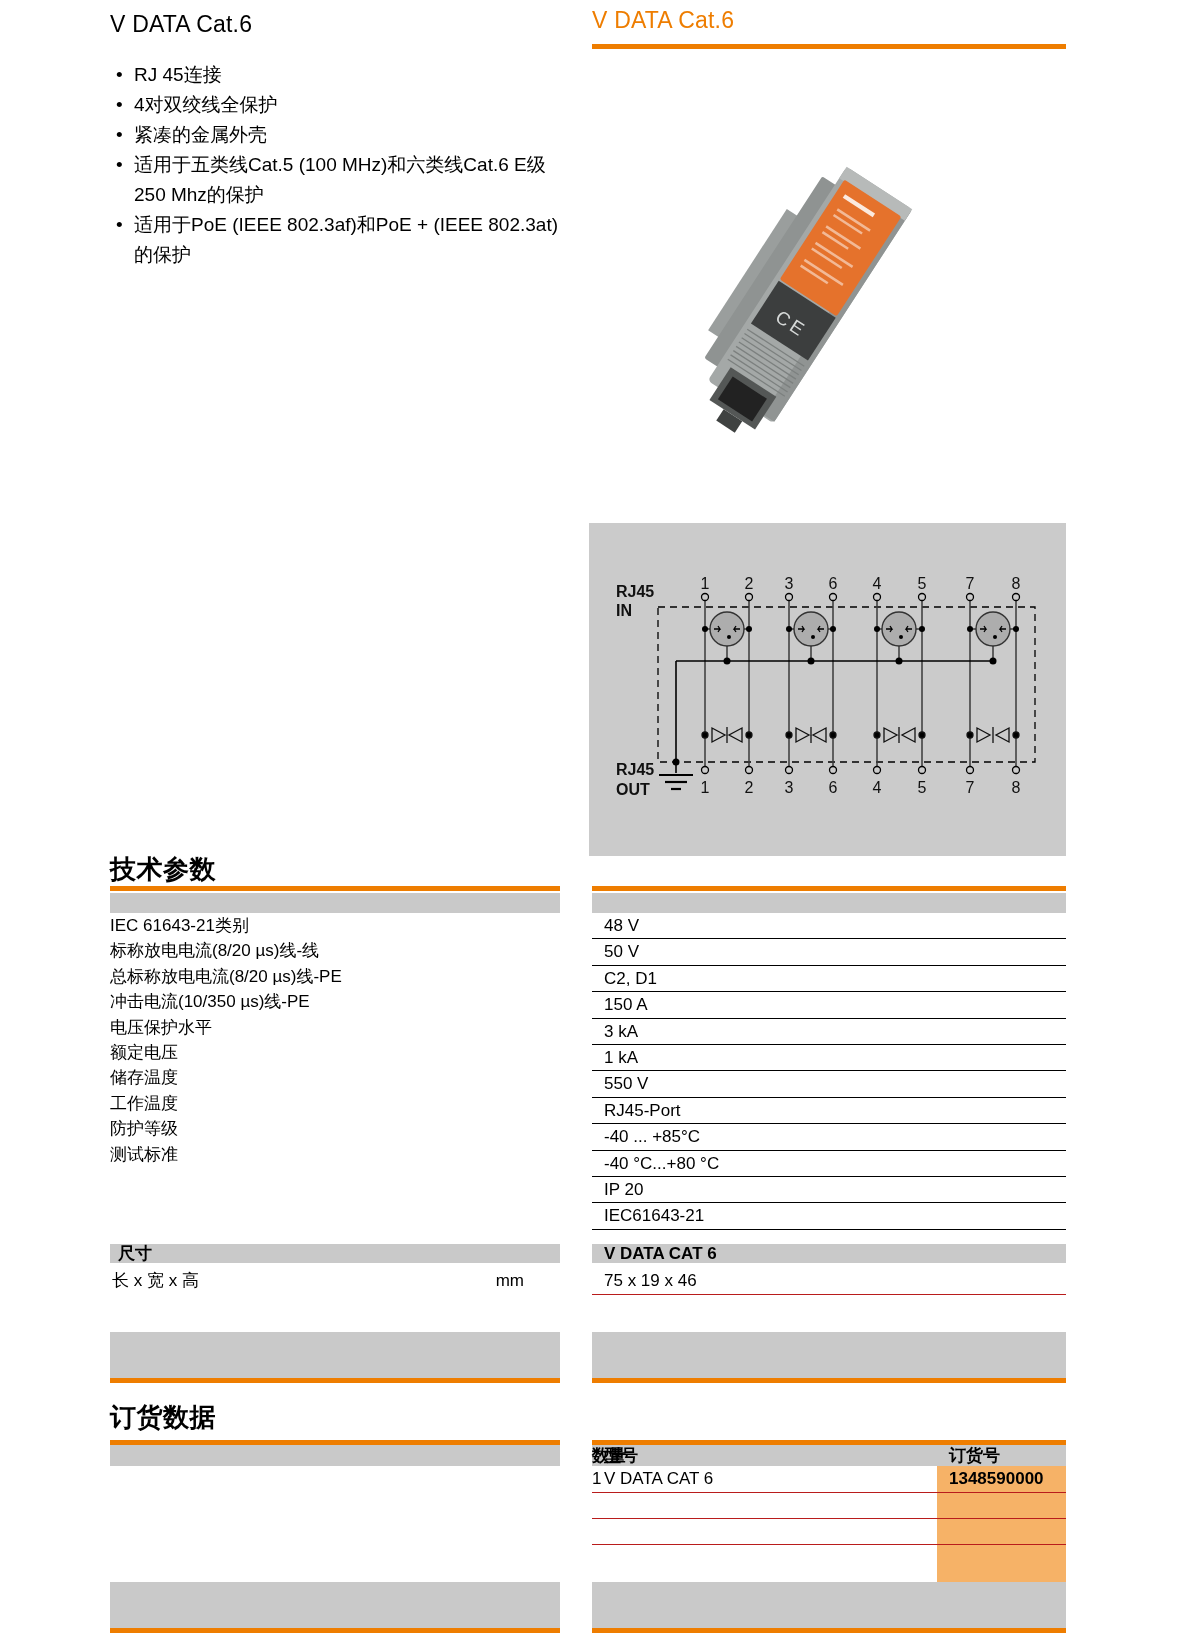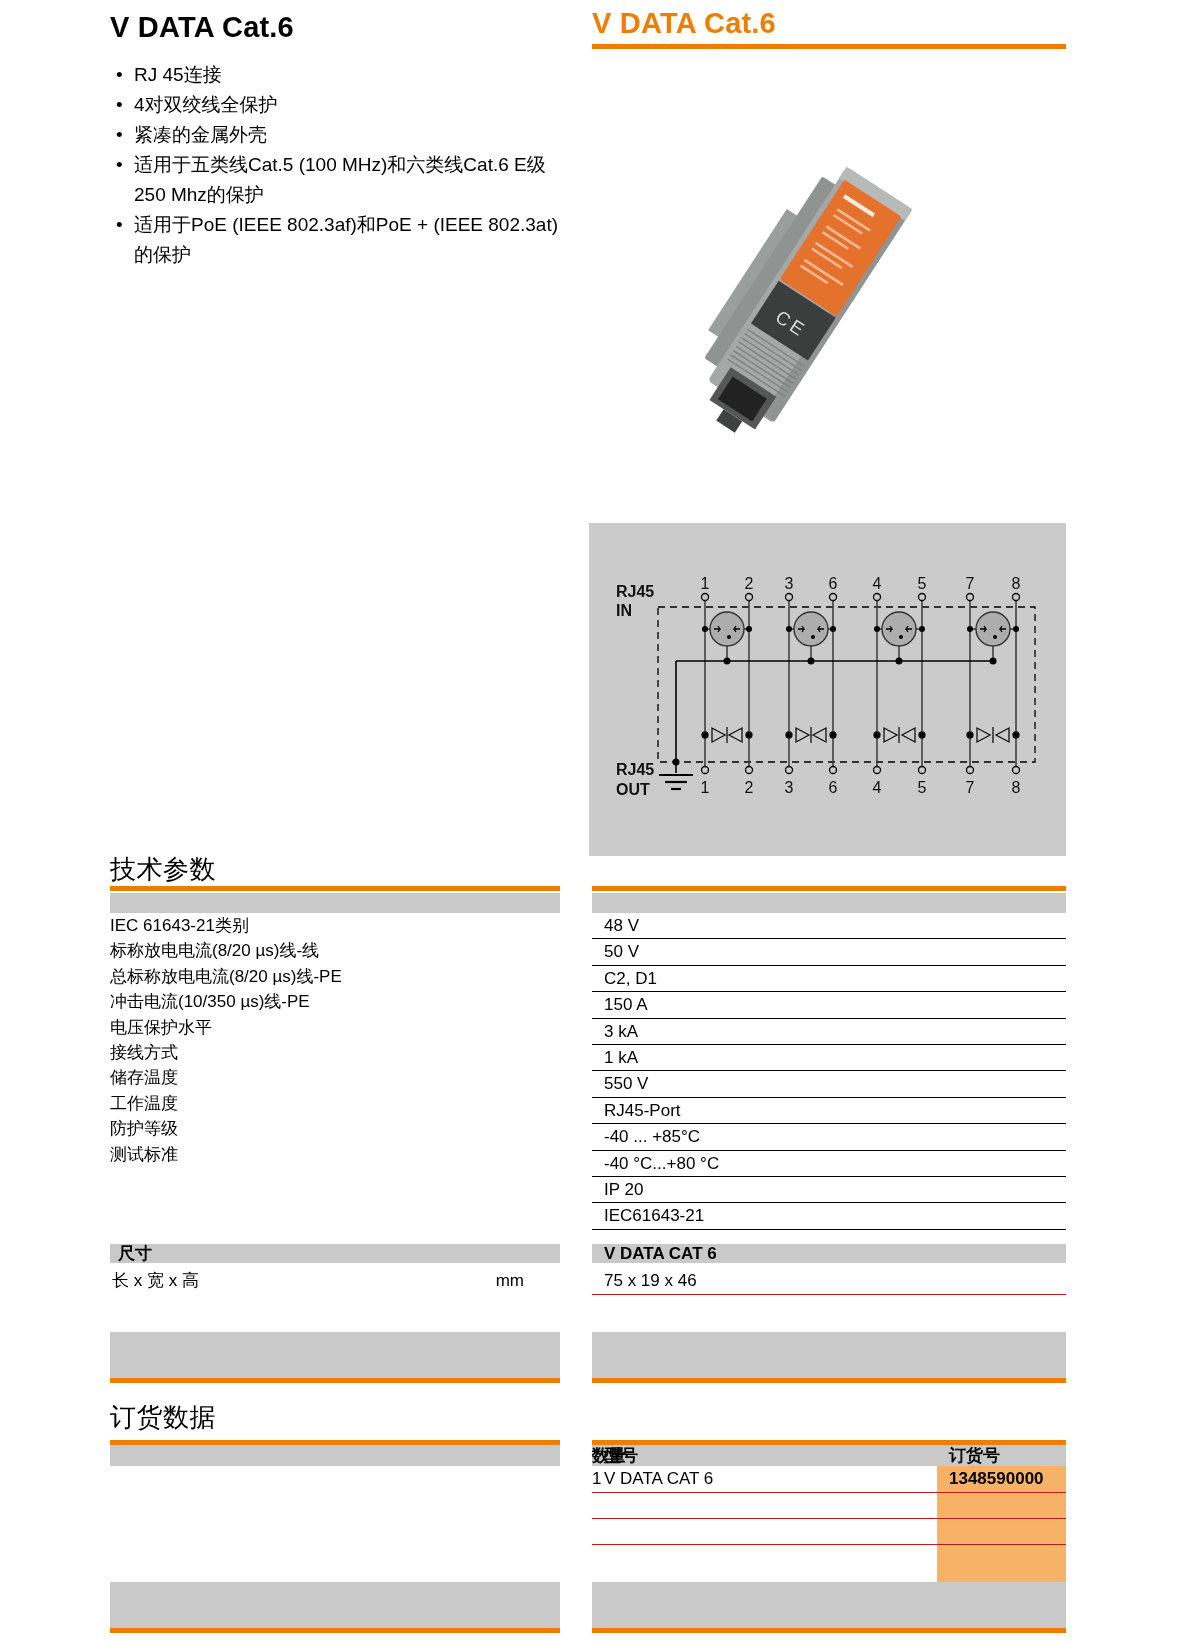--- a/index.html
+++ b/index.html
@@ -5,28 +5,28 @@
   :root{
     --accent:#EE7D00;
     --lorange:#F6B267;
     --graybar:#C9C9C9;
     --diagbg:#CBCBCB;
   }
   html,body{margin:0;padding:0;background:#fff;}
   .page{position:relative;width:1184px;height:1641px;background:#fff;overflow:hidden;
         font-family:"Liberation Sans","DejaVu Sans",sans-serif;color:#000;}
   .abs{position:absolute;}
-  .title{font-size:29px;font-weight:bold;letter-spacing:0.2px;}
+  .title{font-size:23px;font-weight:normal;letter-spacing:0.2px;}
   .title.orange{color:var(--accent);}
   .rule{background:var(--accent);height:5px;}
   .graybar{background:var(--graybar);}
   .features{font-size:19px;line-height:30px;}
   .feature{position:relative;padding-left:24px;margin-bottom:0px;}
   .feature .dot{position:absolute;left:6px;top:0;}
-  .secheading{font-size:26px;font-weight:normal;letter-spacing:0.5px;}
+  .secheading{font-size:26px;font-weight:bold;letter-spacing:0.5px;}
   .techcol .trow{height:25.4px;line-height:25.4px;font-size:17px;white-space:nowrap;overflow:visible;}
   .valcol .trow{border-bottom:1px solid #000;padding-left:12px;}
   .barlabel{font-size:17px;font-weight:bold;line-height:19px;}
   .dimrow{font-size:17px;line-height:26px;}
   .vline{border-bottom:1px solid #b91c1c;}
   .ordrow{position:absolute;left:0;width:474px;}
   .c1{position:absolute;left:12px;top:0;}
   .c2{position:absolute;left:0;width:328px;top:0;}
   .c3{position:absolute;left:357px;top:0;}
   svg text{font-family:"Liberation Sans","DejaVu Sans",sans-serif;}
@@ -232,21 +232,21 @@
   <div class="abs rule" style="left:592px;top:886px;width:474px;"></div>
   <div class="abs graybar" style="left:110px;top:893px;width:450px;height:20px;"></div>
   <div class="abs graybar" style="left:592px;top:893px;width:474px;height:20px;"></div>
 
   <div class="abs techcol" style="left:110px;top:913px;width:450px;">
     <div class="trow">IEC 61643-21类别</div>
     <div class="trow">标称放电电流(8/20 µs)线-线</div>
     <div class="trow">总标称放电电流(8/20 µs)线-PE</div>
     <div class="trow">冲击电流(10/350 µs)线-PE</div>
     <div class="trow">电压保护水平</div>
-    <div class="trow">接线方式</div>
+    <div class="trow">额定电压</div>
     <div class="trow">储存温度</div>
     <div class="trow">工作温度</div>
     <div class="trow">防护等级</div>
     <div class="trow">测试标准</div>
   </div>
   <div class="abs techcol valcol" style="left:592px;top:913px;width:474px;">
     <div class="trow">48 V</div>
     <div class="trow">50 V</div>
     <div class="trow">C2, D1</div>
     <div class="trow">150 A</div>

